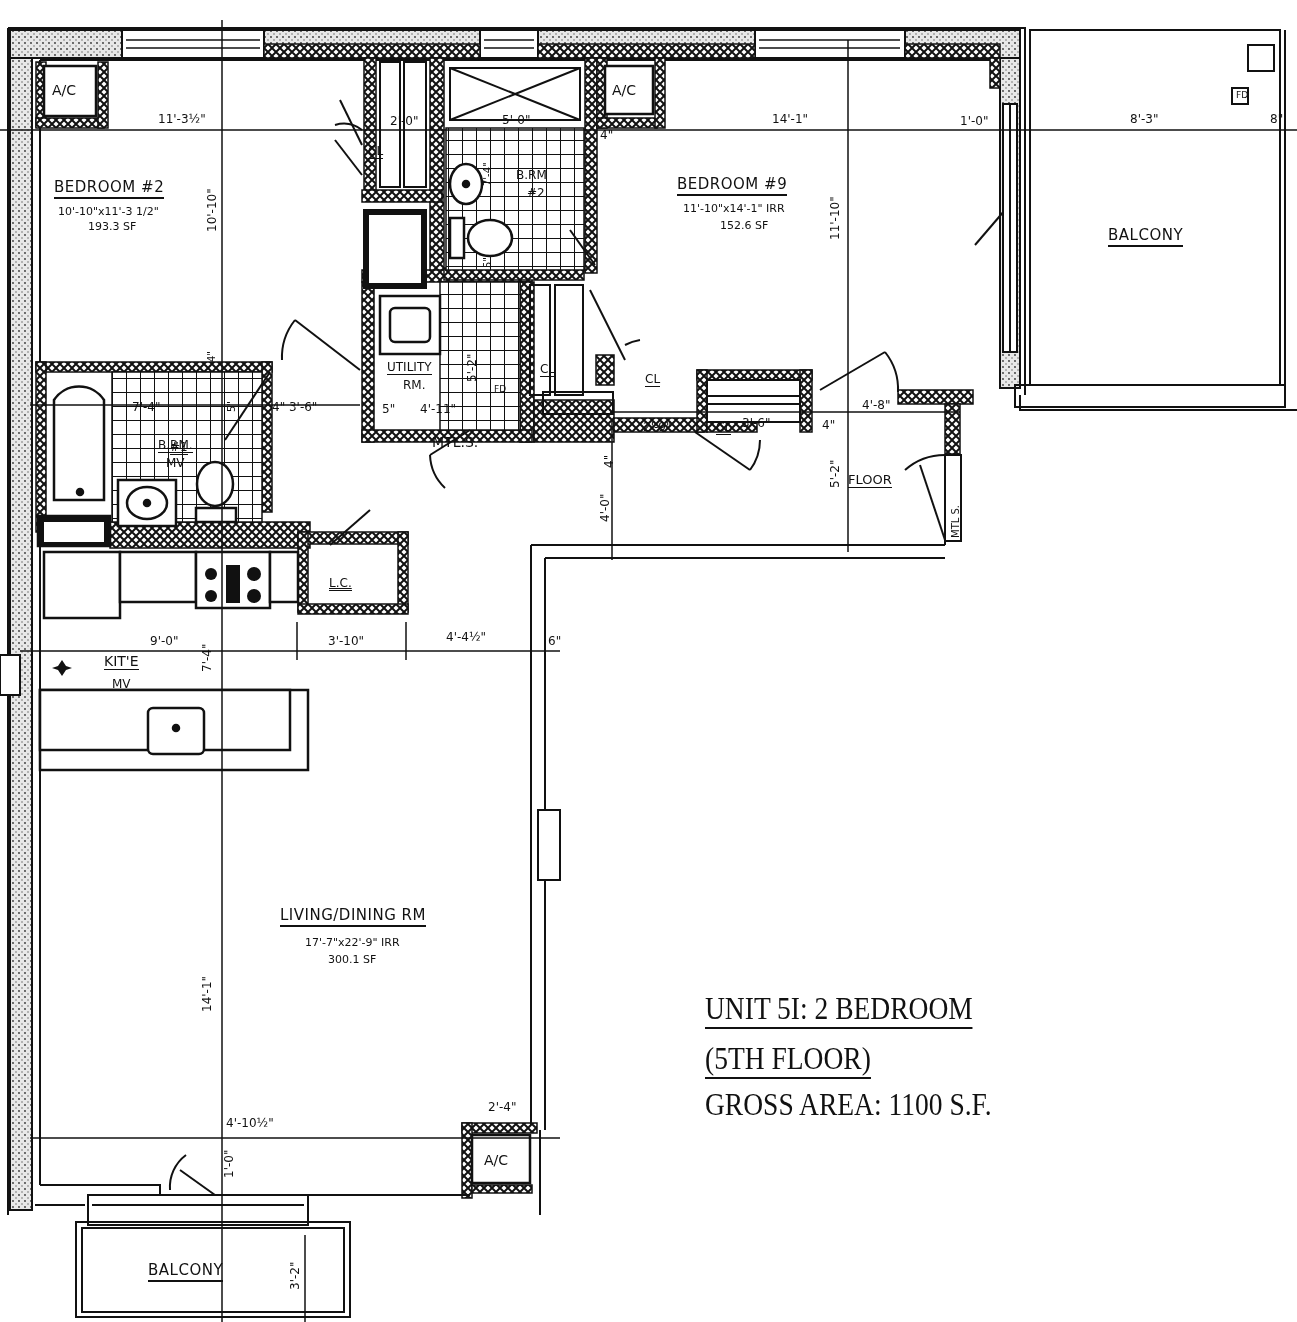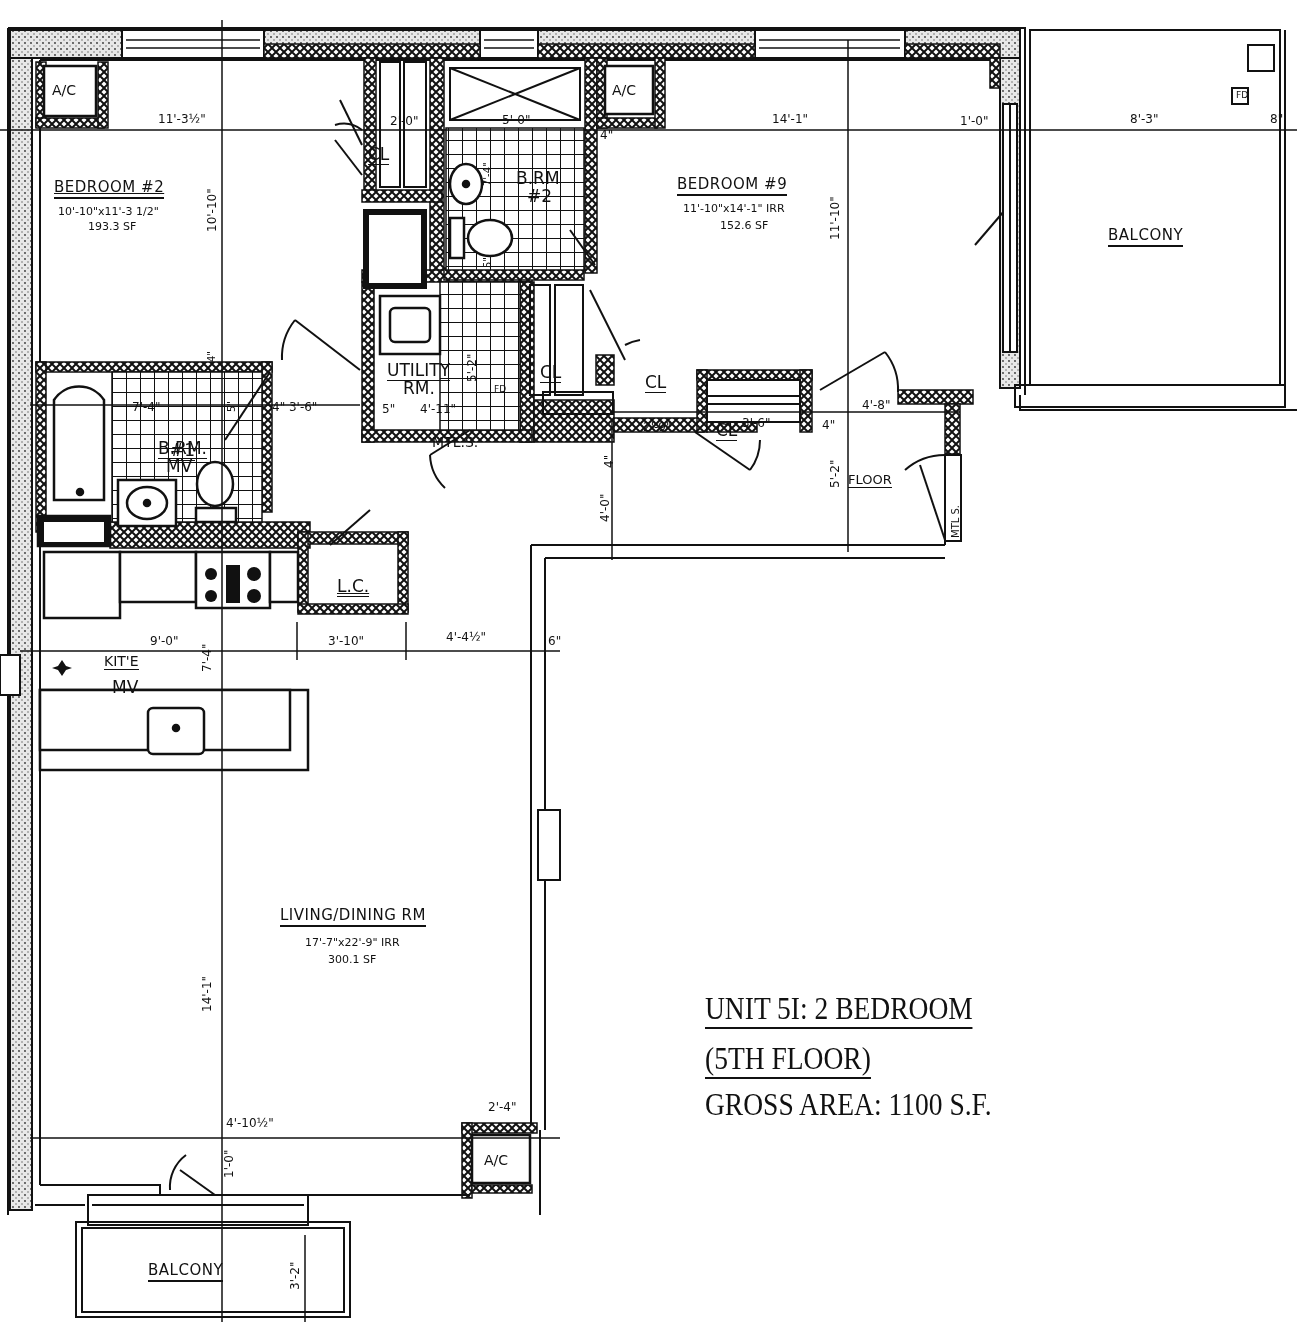--- a/index.html
+++ b/index.html
@@ -3,21 +3,21 @@
 <meta charset="utf-8">
 <style>
   html, body { margin:0; padding:0; background:#fff; }
   body { width:1297px; height:1322px; position:relative; overflow:hidden; font-family:"DejaVu Sans", sans-serif; color:#111; }
   #plan { position:absolute; left:0; top:0; width:1297px; height:1322px; }
   .lbl { position:absolute; font-family:"DejaVu Sans", sans-serif; color:#111; white-space:nowrap; }
   .room-name { font-size:15px; letter-spacing:0.5px; border-bottom:2px solid #111; padding-bottom:1px; }
   .room-sub { font-size:11px; text-align:center; }
   .dim { font-size:12px; }
   .vdim { font-size:12px; transform:rotate(-90deg); transform-origin:left top; }
-  .small { font-size:17px; }
+  .small { font-size:12px; }
   .under { border-bottom:1.5px solid #111; }
   .title { position:absolute; left:705px; font-family:"Liberation Serif", "DejaVu Serif", serif; font-size:32px; color:#111; white-space:nowrap; transform:scaleX(0.86); transform-origin:left top; }
   .title.u { border-bottom:2px solid #111; }
 </style>
 </head>
 <body>
 
 <svg id="plan" viewBox="0 0 1297 1322" xmlns="http://www.w3.org/2000/svg">
   <defs>
     <pattern id="xhatch" width="8" height="8" patternUnits="userSpaceOnUse">
@@ -248,21 +248,21 @@
     <line x1="610" y1="412" x2="960" y2="412"></line>
     <line x1="20" y1="651" x2="560" y2="651"></line>
     <line x1="30" y1="1138" x2="560" y2="1138"></line>
     <line x1="612" y1="420" x2="612" y2="560"></line>
     <line x1="305" y1="1235" x2="305" y2="1322"></line>
     <line x1="297" y1="622" x2="297" y2="660"></line>
     <line x1="406" y1="622" x2="406" y2="660"></line>
   </g>
 </svg>
 
-<div class="lbl room-name" style="left:54px;top:178px;text-decoration:underline;">BEDROOM #2</div>
+<div class="lbl room-name" style="left:54px;top:178px;">BEDROOM #2</div>
 <div class="lbl room-sub" style="left:58px;top:205px;">10'-10"x11'-3 1/2"</div>
 <div class="lbl room-sub" style="left:88px;top:220px;">193.3 SF</div>
 
 <div class="lbl room-name" style="left:677px;top:175px;">BEDROOM #9</div>
 <div class="lbl room-sub" style="left:683px;top:202px;">11'-10"x14'-1" IRR</div>
 <div class="lbl room-sub" style="left:708px;top:219px;margin-left:12px;">152.6 SF</div>
 
 <div class="lbl room-name" style="left:1108px;top:226px;">BALCONY</div>
 <div class="lbl room-name" style="left:148px;top:1261px;">BALCONY</div>
 
@@ -277,21 +277,21 @@
 <div class="lbl small under" style="left:170px;top:440px;">#1</div>
 <div class="lbl small" style="left:166px;top:456px;">MV</div>
 
 <div class="lbl small" style="left:516px;top:168px;">B.RM</div>
 <div class="lbl small" style="left:527px;top:186px;">#2</div>
 
 <div class="lbl small under" style="left:387px;top:360px;text-align:center;">UTILITY</div>
 <div class="lbl small" style="left:403px;top:378px;">RM.</div>
 
 <div class="lbl small under" style="left:848px;top:472px;font-size:13px;">FLOOR</div>
-<div class="lbl small under" style="left:337px;top:576px;text-decoration:underline;">L.C.</div>
+<div class="lbl small under" style="left:329px;top:576px;text-decoration:underline;">L.C.</div>
 
 <div class="lbl small" style="left:52px;top:82px;font-size:14px;">A/C</div>
 <div class="lbl small" style="left:612px;top:82px;font-size:14px;">A/C</div>
 <div class="lbl small" style="left:484px;top:1152px;font-size:14px;">A/C</div>
 <div class="lbl small under" style="left:368px;top:144px;">CL</div>
 <div class="lbl small under" style="left:540px;top:362px;">CL</div>
 <div class="lbl small under" style="left:645px;top:372px;">CL</div>
 <div class="lbl small under" style="left:716px;top:420px;">CL</div>
 <div class="lbl small" style="left:432px;top:434px;font-size:14px;">MTL.S.</div>
 <div class="lbl vdim" style="left:950px;top:538px;font-size:10px;">MTL S.</div>

